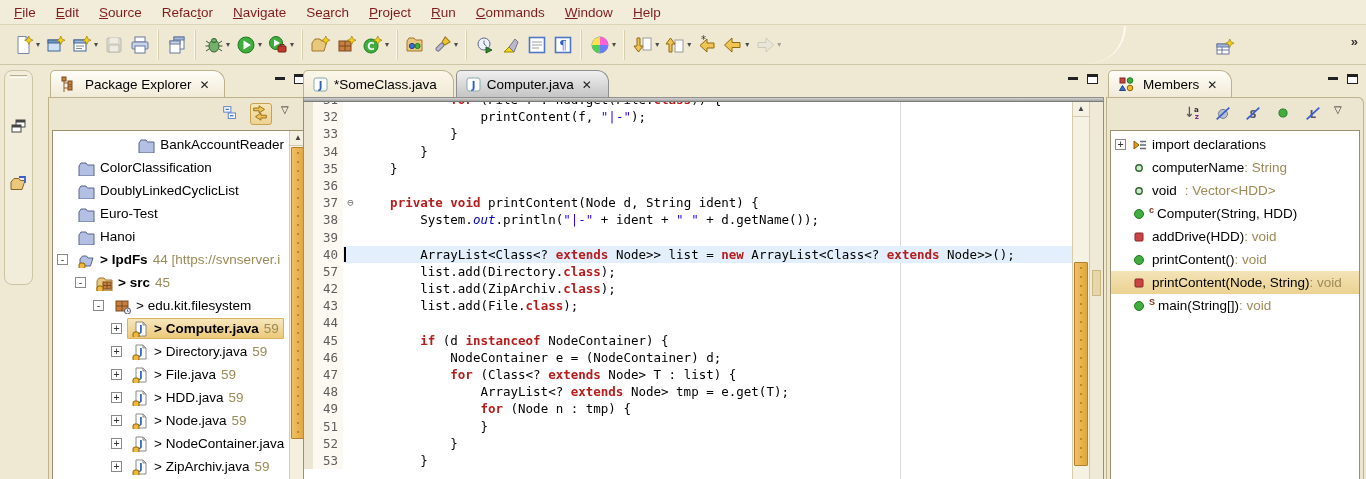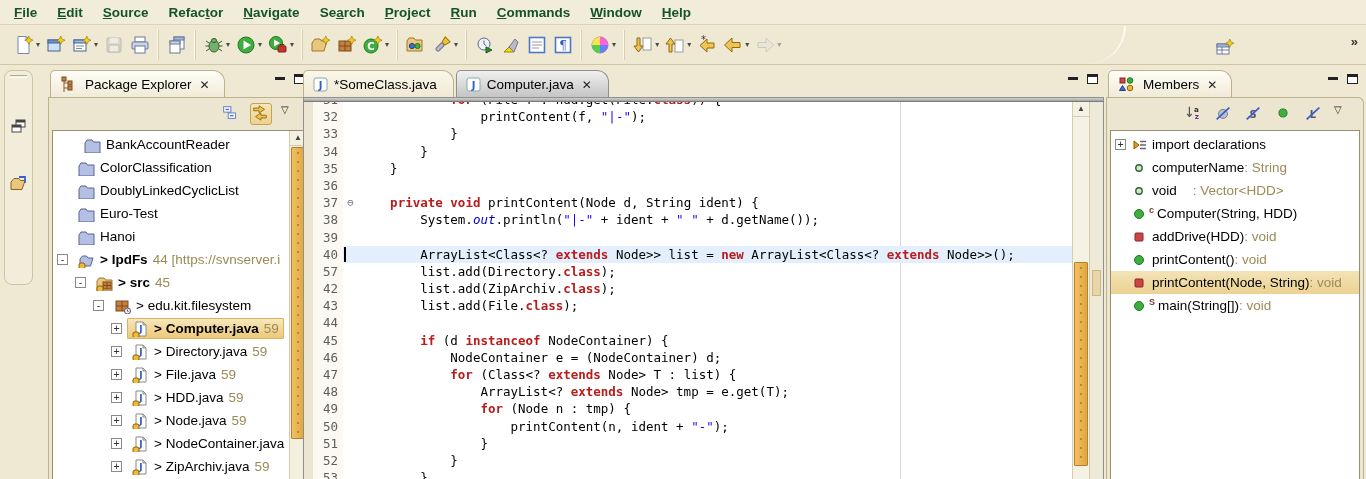--- a/index.html
+++ b/index.html
@@ -3,21 +3,21 @@
 <meta charset="utf-8">
 <style>
   * { margin:0; padding:0; box-sizing:border-box; }
   html,body { width:1366px; height:479px; overflow:hidden; }
   body { font-family:"Liberation Sans", sans-serif; background:#efe8d3; }
   #root { position:relative; width:1366px; height:479px; background:#efe8d3; overflow:hidden; }
 
   
   #menubar { position:absolute; top:0; left:0; right:0; height:25px; background:#f2ecda;
              border-bottom:1px solid #ddd3b6; display:flex; align-items:center; padding-left:4px; }
-  .menu-item { padding:3px 10px; font-size:13.5px; color:#14532d; cursor:default;font-weight:bold; }
+  .menu-item { padding:3px 10px; font-size:13.5px; color:#7f1d1d; cursor:default; }
   .menu-item u { text-decoration:underline; }
 
   
   #toolbar { position:absolute; top:26px; left:0; right:0; height:39px; background:#efe8d3;
              border-bottom:1px solid #cfc6a7; display:flex; align-items:center; padding-left:6px; }
   .tb-group { display:flex; align-items:center; height:30px; padding:0 5px; }
   .tb-group + .tb-group { border-left:1px solid #d8cfae; box-shadow:-1px 0 0 #fbf7ea; }
   .tb-btn { display:flex; align-items:center; padding:2px 3px; border-radius:3px; height:28px; }
   .tb-btn.disabled { opacity:.45; filter:grayscale(.8); }
   .ticon { display:inline-flex; width:20px; height:20px; }
@@ -455,21 +455,21 @@
                 <path d="M11 10 L5 14 L11 18 v-2.5 h6 v-3 h-6 Z" fill="#f0c355" stroke="#8f6a10"></path>
               </svg>
             </span>
           </div>
           <div class="ptb-btn">
             <span class="ticon view-menu-glyph">▽</span>
           </div>
         </div>
       <div class="panel-body">
         <div id="pkg-tree">
-            <div class="tree-row" style="padding-left: 10px;">
+            <div class="tree-row" style="padding-left: 10px; justify-content: flex-end;">
               <span class="exp-space"></span>
               <span class="row-fill">
                 <span class="tree-icon"><svg viewBox="0 0 17 16">
                     <path d="M1 6 l2-3 h5 l1.5 2 H16 v11 H1 Z" fill="#b3bfe3" stroke="#57648f"></path>
                   </svg></span>
                 <span class="tree-label">BankAccountReader</span>
               </span>
             </div>
             <div class="tree-row" style="padding-left: 4px;">
               <span class="exp-space"></span>
@@ -703,21 +703,20 @@
             <div class="code-line current"><span class="cl-ann"></span><span class="cl-num">40</span><span class="cl-fold"></span><span class="cl-code"><span class="tk-pl">        ArrayList&lt;Class&lt;? </span><span class="tk-kw">extends</span><span class="tk-pl"> Node&gt;&gt; list = </span><span class="tk-kw">new</span><span class="tk-pl"> ArrayList&lt;Class&lt;? </span><span class="tk-kw">extends</span><span class="tk-pl"> Node&gt;&gt;();</span><span id="cursor" style="left: -14px; top: 1px;"></span></span></div>
             <div class="code-line"><span class="cl-ann"></span><span class="cl-num">57</span><span class="cl-fold"></span><span class="cl-code"><span class="tk-pl">        list.add(Directory.</span><span class="tk-kw">class</span><span class="tk-pl">);</span></span></div>
             <div class="code-line"><span class="cl-ann"></span><span class="cl-num">42</span><span class="cl-fold"></span><span class="cl-code"><span class="tk-pl">        list.add(ZipArchiv.</span><span class="tk-kw">class</span><span class="tk-pl">);</span></span></div>
             <div class="code-line"><span class="cl-ann"></span><span class="cl-num">43</span><span class="cl-fold"></span><span class="cl-code"><span class="tk-pl">        list.add(File.</span><span class="tk-kw">class</span><span class="tk-pl">);</span></span></div>
             <div class="code-line"><span class="cl-ann"></span><span class="cl-num">44</span><span class="cl-fold"></span><span class="cl-code"></span></div>
             <div class="code-line"><span class="cl-ann"></span><span class="cl-num">45</span><span class="cl-fold"></span><span class="cl-code"><span class="tk-pl">        </span><span class="tk-kw">if</span><span class="tk-pl"> (d </span><span class="tk-kw">instanceof</span><span class="tk-pl"> NodeContainer) {</span></span></div>
             <div class="code-line"><span class="cl-ann"></span><span class="cl-num">46</span><span class="cl-fold"></span><span class="cl-code"><span class="tk-pl">            NodeContainer e = (NodeContainer) d;</span></span></div>
             <div class="code-line"><span class="cl-ann"></span><span class="cl-num">47</span><span class="cl-fold"></span><span class="cl-code"><span class="tk-pl">            </span><span class="tk-kw">for</span><span class="tk-pl"> (Class&lt;? </span><span class="tk-kw">extends</span><span class="tk-pl"> Node&gt; T : list) {</span></span></div>
             <div class="code-line"><span class="cl-ann"></span><span class="cl-num">48</span><span class="cl-fold"></span><span class="cl-code"><span class="tk-pl">                ArrayList&lt;? </span><span class="tk-kw">extends</span><span class="tk-pl"> Node&gt; tmp = e.get(T);</span></span></div>
             <div class="code-line"><span class="cl-ann"></span><span class="cl-num">49</span><span class="cl-fold"></span><span class="cl-code"><span class="tk-pl">                </span><span class="tk-kw">for</span><span class="tk-pl"> (Node n : tmp) {</span></span></div>
-            <div class="code-line"><span class="cl-ann"></span><span class="cl-num">50</span><span class="cl-fold"></span><span class="cl-code"><span class="tk-pl">                    printContent(n, ident + </span><span class="tk-str">"-"</span><span class="tk-pl">);</span></span></div>
             <div class="code-line"><span class="cl-ann"></span><span class="cl-num">51</span><span class="cl-fold"></span><span class="cl-code"><span class="tk-pl">                }</span></span></div>
             <div class="code-line"><span class="cl-ann"></span><span class="cl-num">52</span><span class="cl-fold"></span><span class="cl-code"><span class="tk-pl">            }</span></span></div>
             <div class="code-line"><span class="cl-ann"></span><span class="cl-num">53</span><span class="cl-fold"></span><span class="cl-code"><span class="tk-pl">        }</span></span></div>
           </div>
       </div>
       <div id="editor-scrollbar">
         <div class="vs-up">▲</div>
         <div class="vs-thumb" style="top:160px; height:204px;"></div>
       </div>
       <div id="editor-overview">
@@ -810,21 +809,21 @@
                 </svg></span>
               <span class="mem-label">computerName</span>
               <span class="suffix" style="margin-left: 0px;"> : String</span>
             </div>
             <div class="mem-row">
               <span class="exp-space"></span>
               <span class="mem-icon"><svg viewBox="0 0 17 16">
                   <circle cx="8" cy="8" r="3.2" fill="#cfe8cf" stroke="#2d652d" stroke-width="1.4"></circle>
                 </svg></span>
               <span class="mem-label">void</span>
-              <span class="suffix" style="margin-left: 16px;"> : Vector&lt;HDD&gt;</span>
+              <span class="suffix" style="margin-left: 8px;"> : Vector&lt;HDD&gt;</span>
             </div>
             <div class="mem-row">
               <span class="exp-space"></span>
               <span class="mem-icon"><svg viewBox="0 0 17 16">
                   <circle cx="8" cy="8" r="4.5" fill="#3fae3f" stroke="#1f7a1f"></circle>
                 </svg></span>
               <span class="mem-decor">c</span>
               <span class="mem-label">Computer(String, HDD)</span>
             </div>
             <div class="mem-row">

